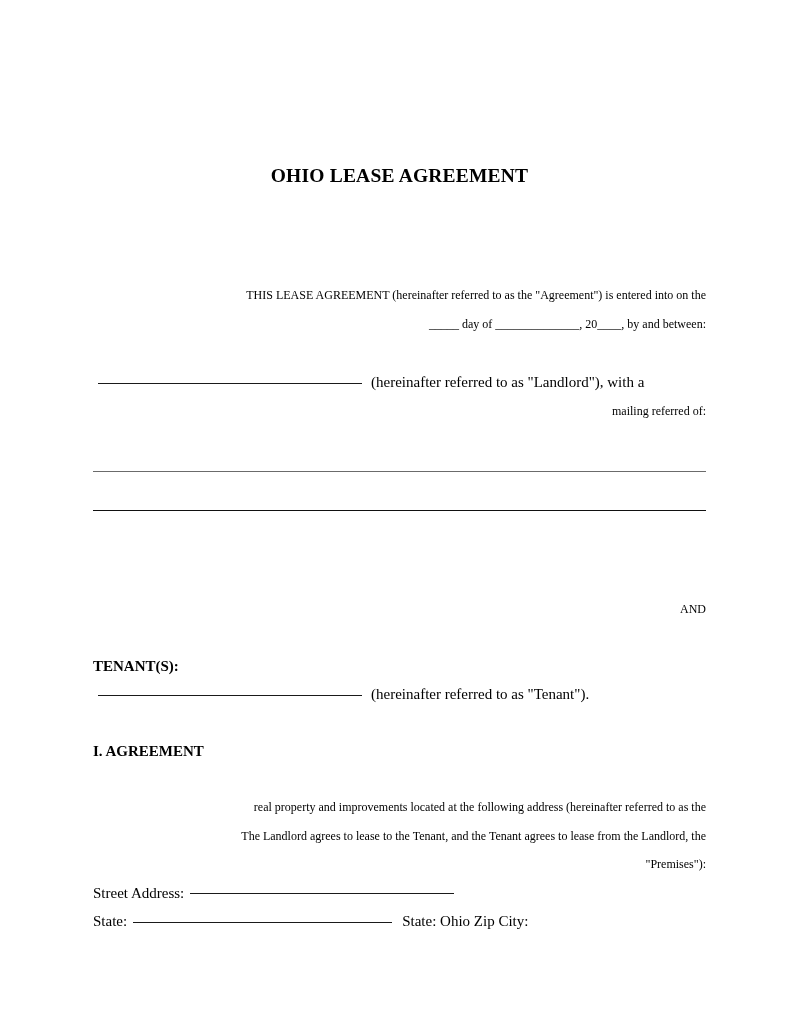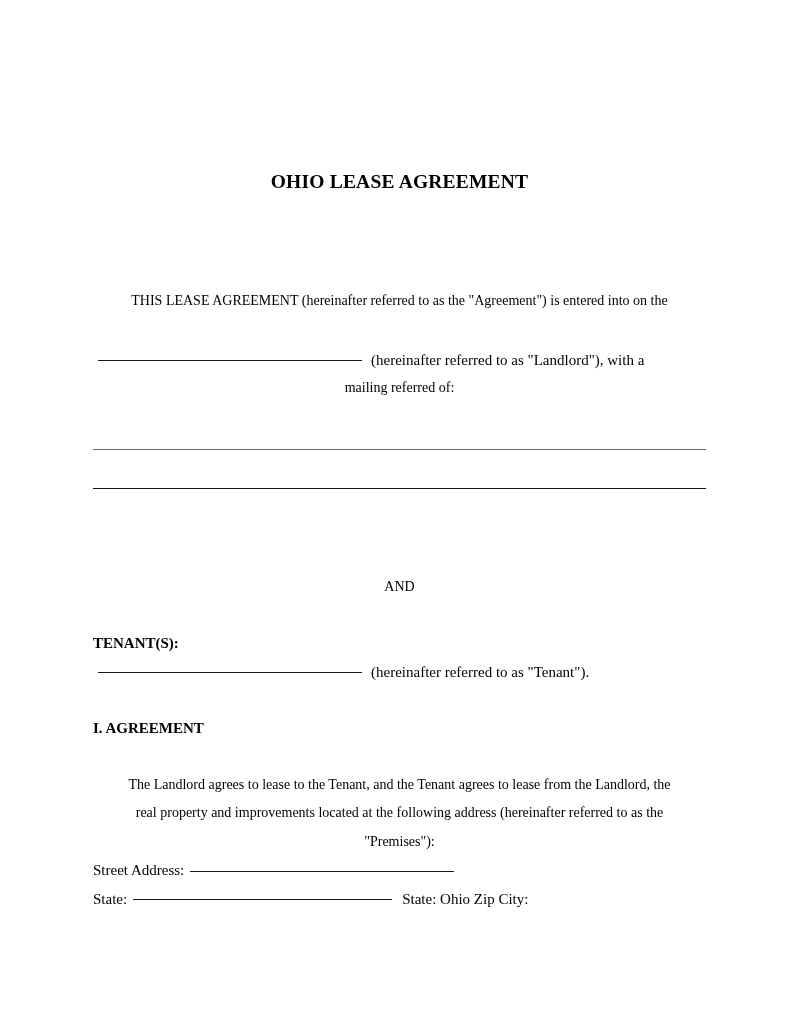--- a/index.html
+++ b/index.html
@@ -13,36 +13,36 @@
     height: 1035px;
     background: #ffffff;
     margin: 0 auto;
     overflow: hidden;
     font-family: "Liberation Serif", "DejaVu Serif", serif;
     color: #000000;
   }
   .content {
     position: absolute;
     left: 93px;
-    top: 10px;
+    top: 4px;
     width: 613px;
   }
   .doc-title {
     text-align: center;
     font-size: 19.5px;
     font-weight: bold;
     letter-spacing: 0.2px;
     margin: 0;
     padding-top: 161px;
   }
   .para {
-    font-size: 14px;
+    font-size: 12px;
     line-height: 28.5px;
     margin: 0;
-    text-align: center;
+    text-align: right;
   }
   .block-gap-intro { height: 94px; }
   .section-label {
     font-size: 15px;
     line-height: 28.5px;
     font-weight: bold;
     margin: 0;
   }
   .fill-row {
     font-size: 15px;
@@ -76,20 +76,21 @@
 
 <div class="page">
   <div class="content">
 
     <h1 class="doc-title">OHIO LEASE AGREEMENT</h1>
 
     <div class="block-gap-intro"></div>
 
     <p class="para">THIS LEASE AGREEMENT (hereinafter referred to as the "Agreement") is entered into on the</p>
 
+    <p class="para">_____ day of ______________, 20____, by and between:</p>
 
     <div class="spacer-30"></div>
 
 
     <p class="fill-row">
       <span class="rule-inline rule-name"></span><span>(hereinafter referred to as "Landlord"), with a</span>
     </p>
 
     <p class="para">mailing referred of:</p>
 
@@ -113,23 +114,23 @@
     <p class="fill-row">
       <span class="rule-inline rule-name"></span><span>(hereinafter referred to as "Tenant").</span>
     </p>
 
     <div class="spacer-28"></div>
 
     <p class="section-label">I. AGREEMENT</p>
 
     <div class="spacer-28"></div>
 
+    <p class="para">real property and improvements located at the following address (hereinafter referred to as the</p>
+
     <p class="para">The Landlord agrees to lease to the Tenant, and the Tenant agrees to lease from the Landlord, the</p>
-
-    <p class="para">real property and improvements located at the following address (hereinafter referred to as the</p>
 
     <p class="para">"Premises"):</p>
 
     <p class="fill-row">
       <span>Street Address:</span><span class="rule-inline rule-street"></span>
     </p>
 
     <p class="fill-row">
       <span>State:</span><span class="rule-inline rule-city"></span><span>State: Ohio Zip City:</span>
     </p>

